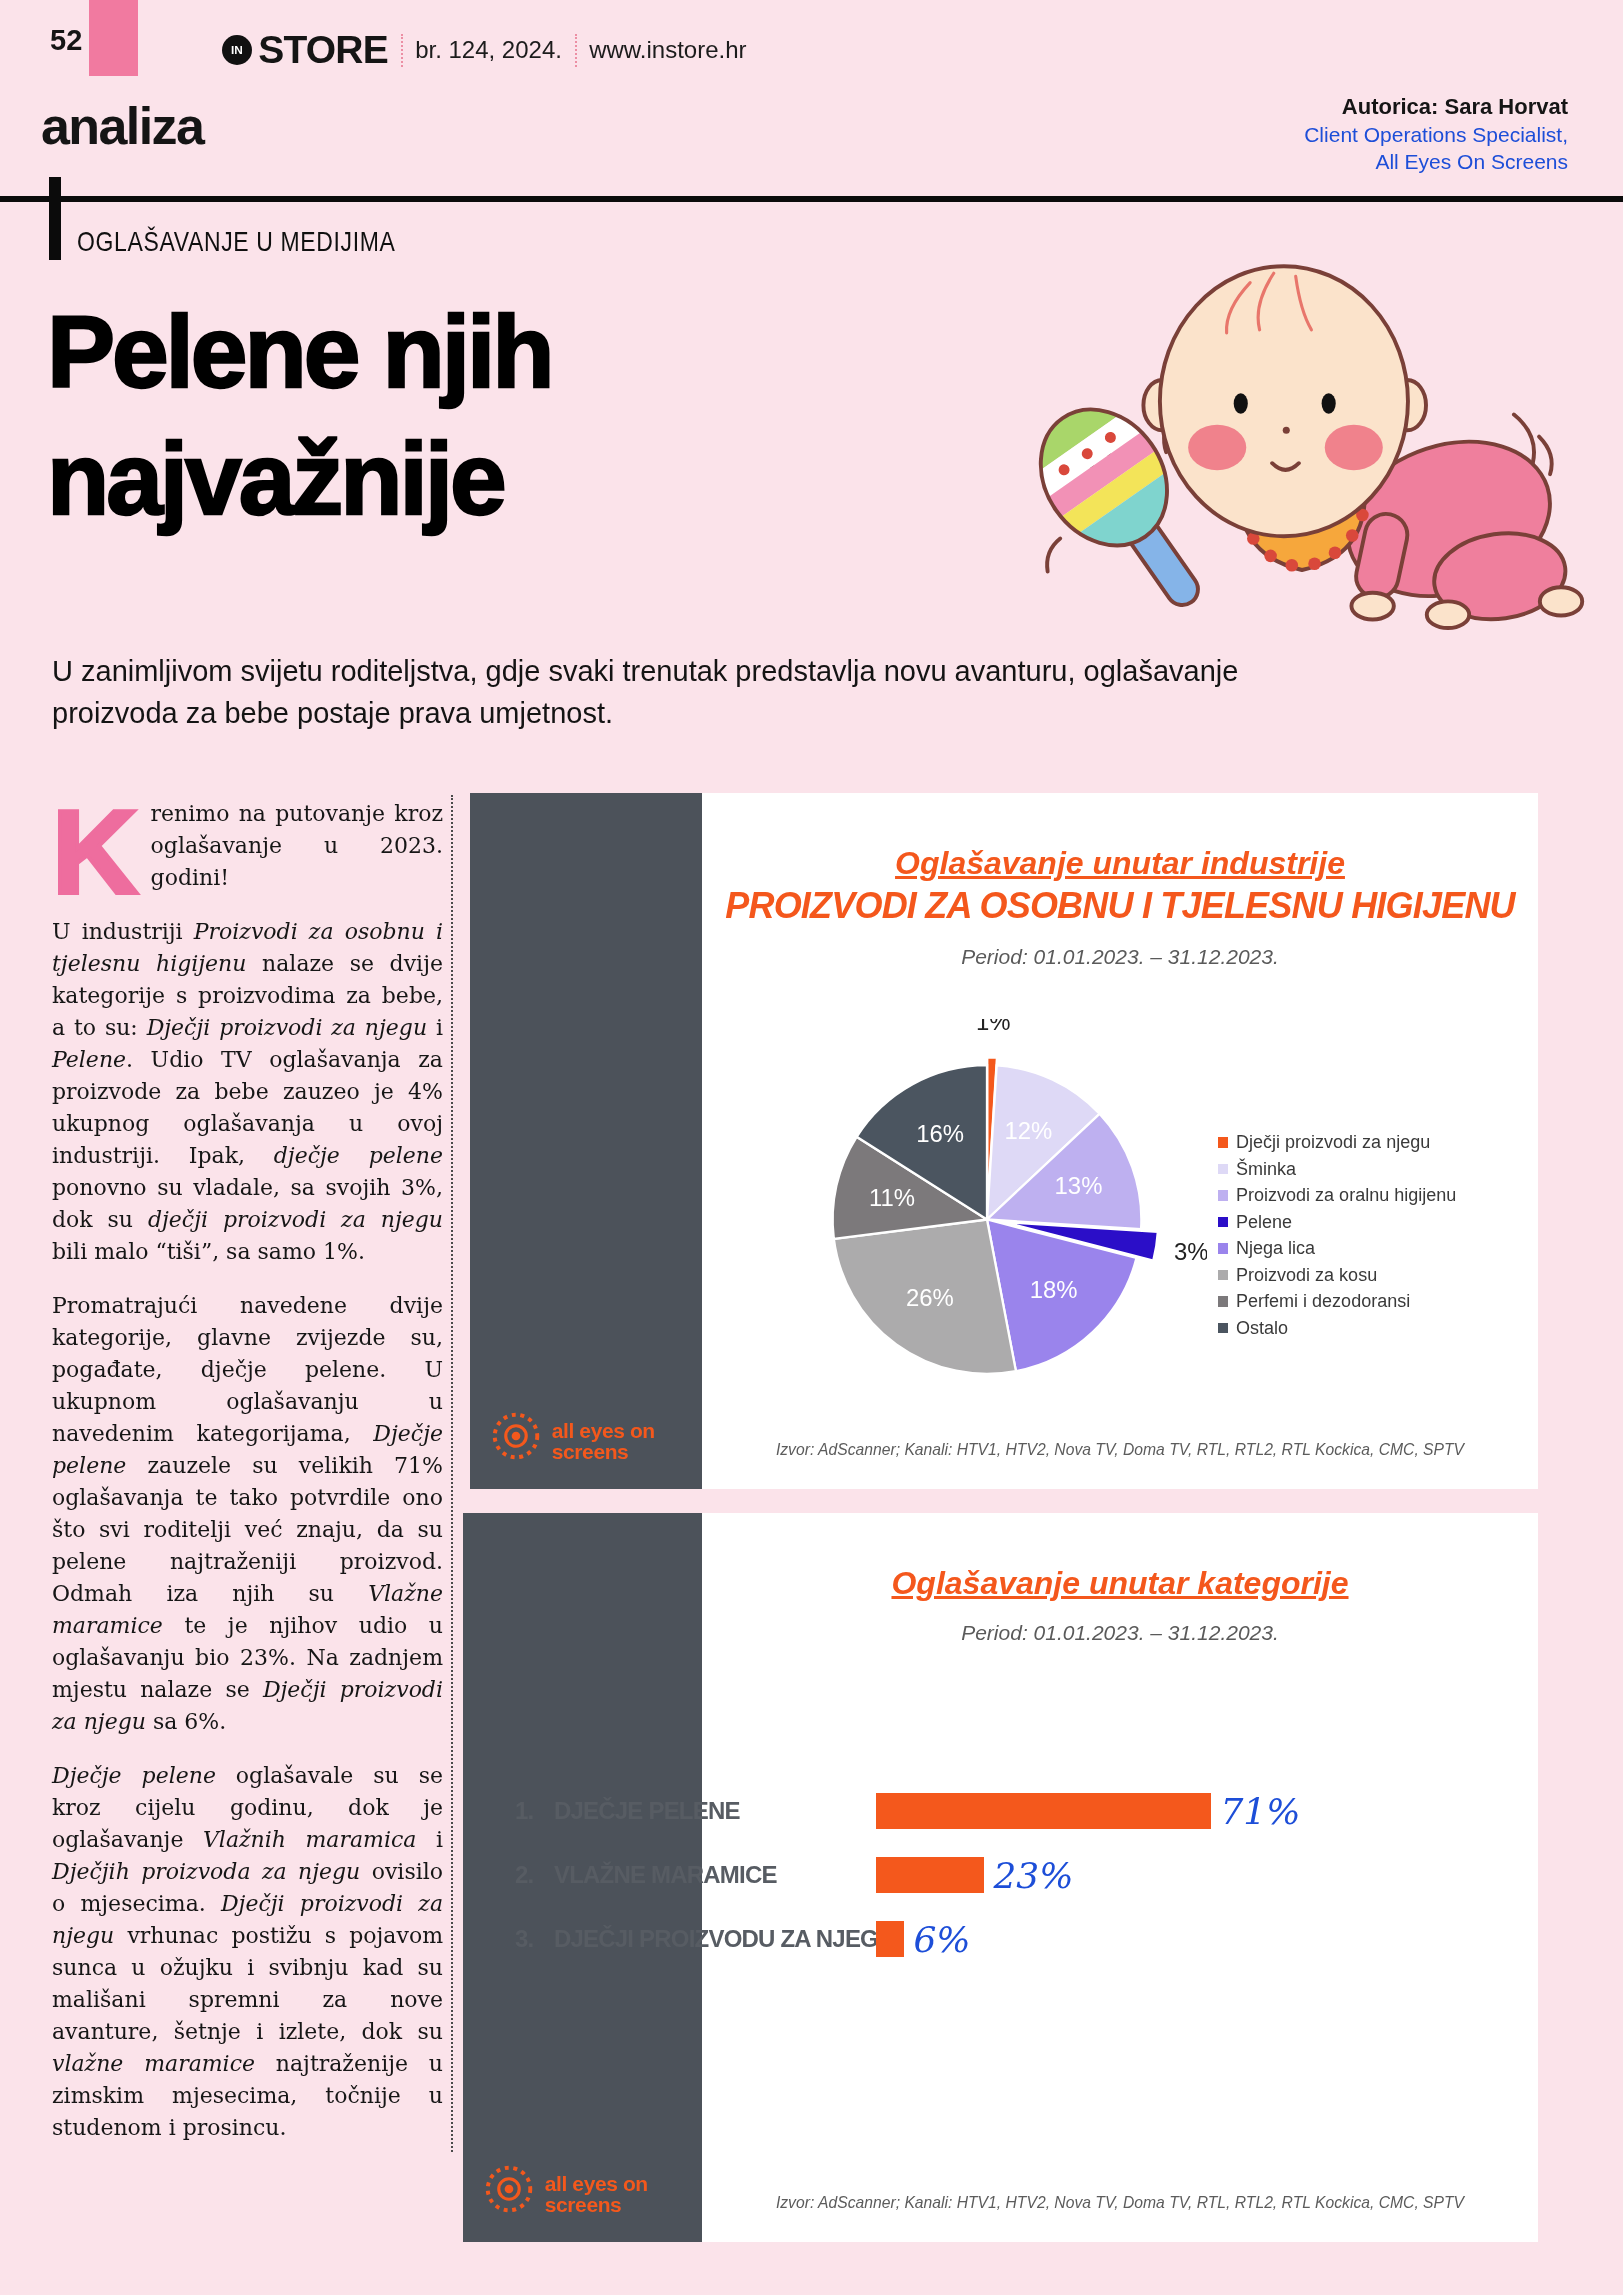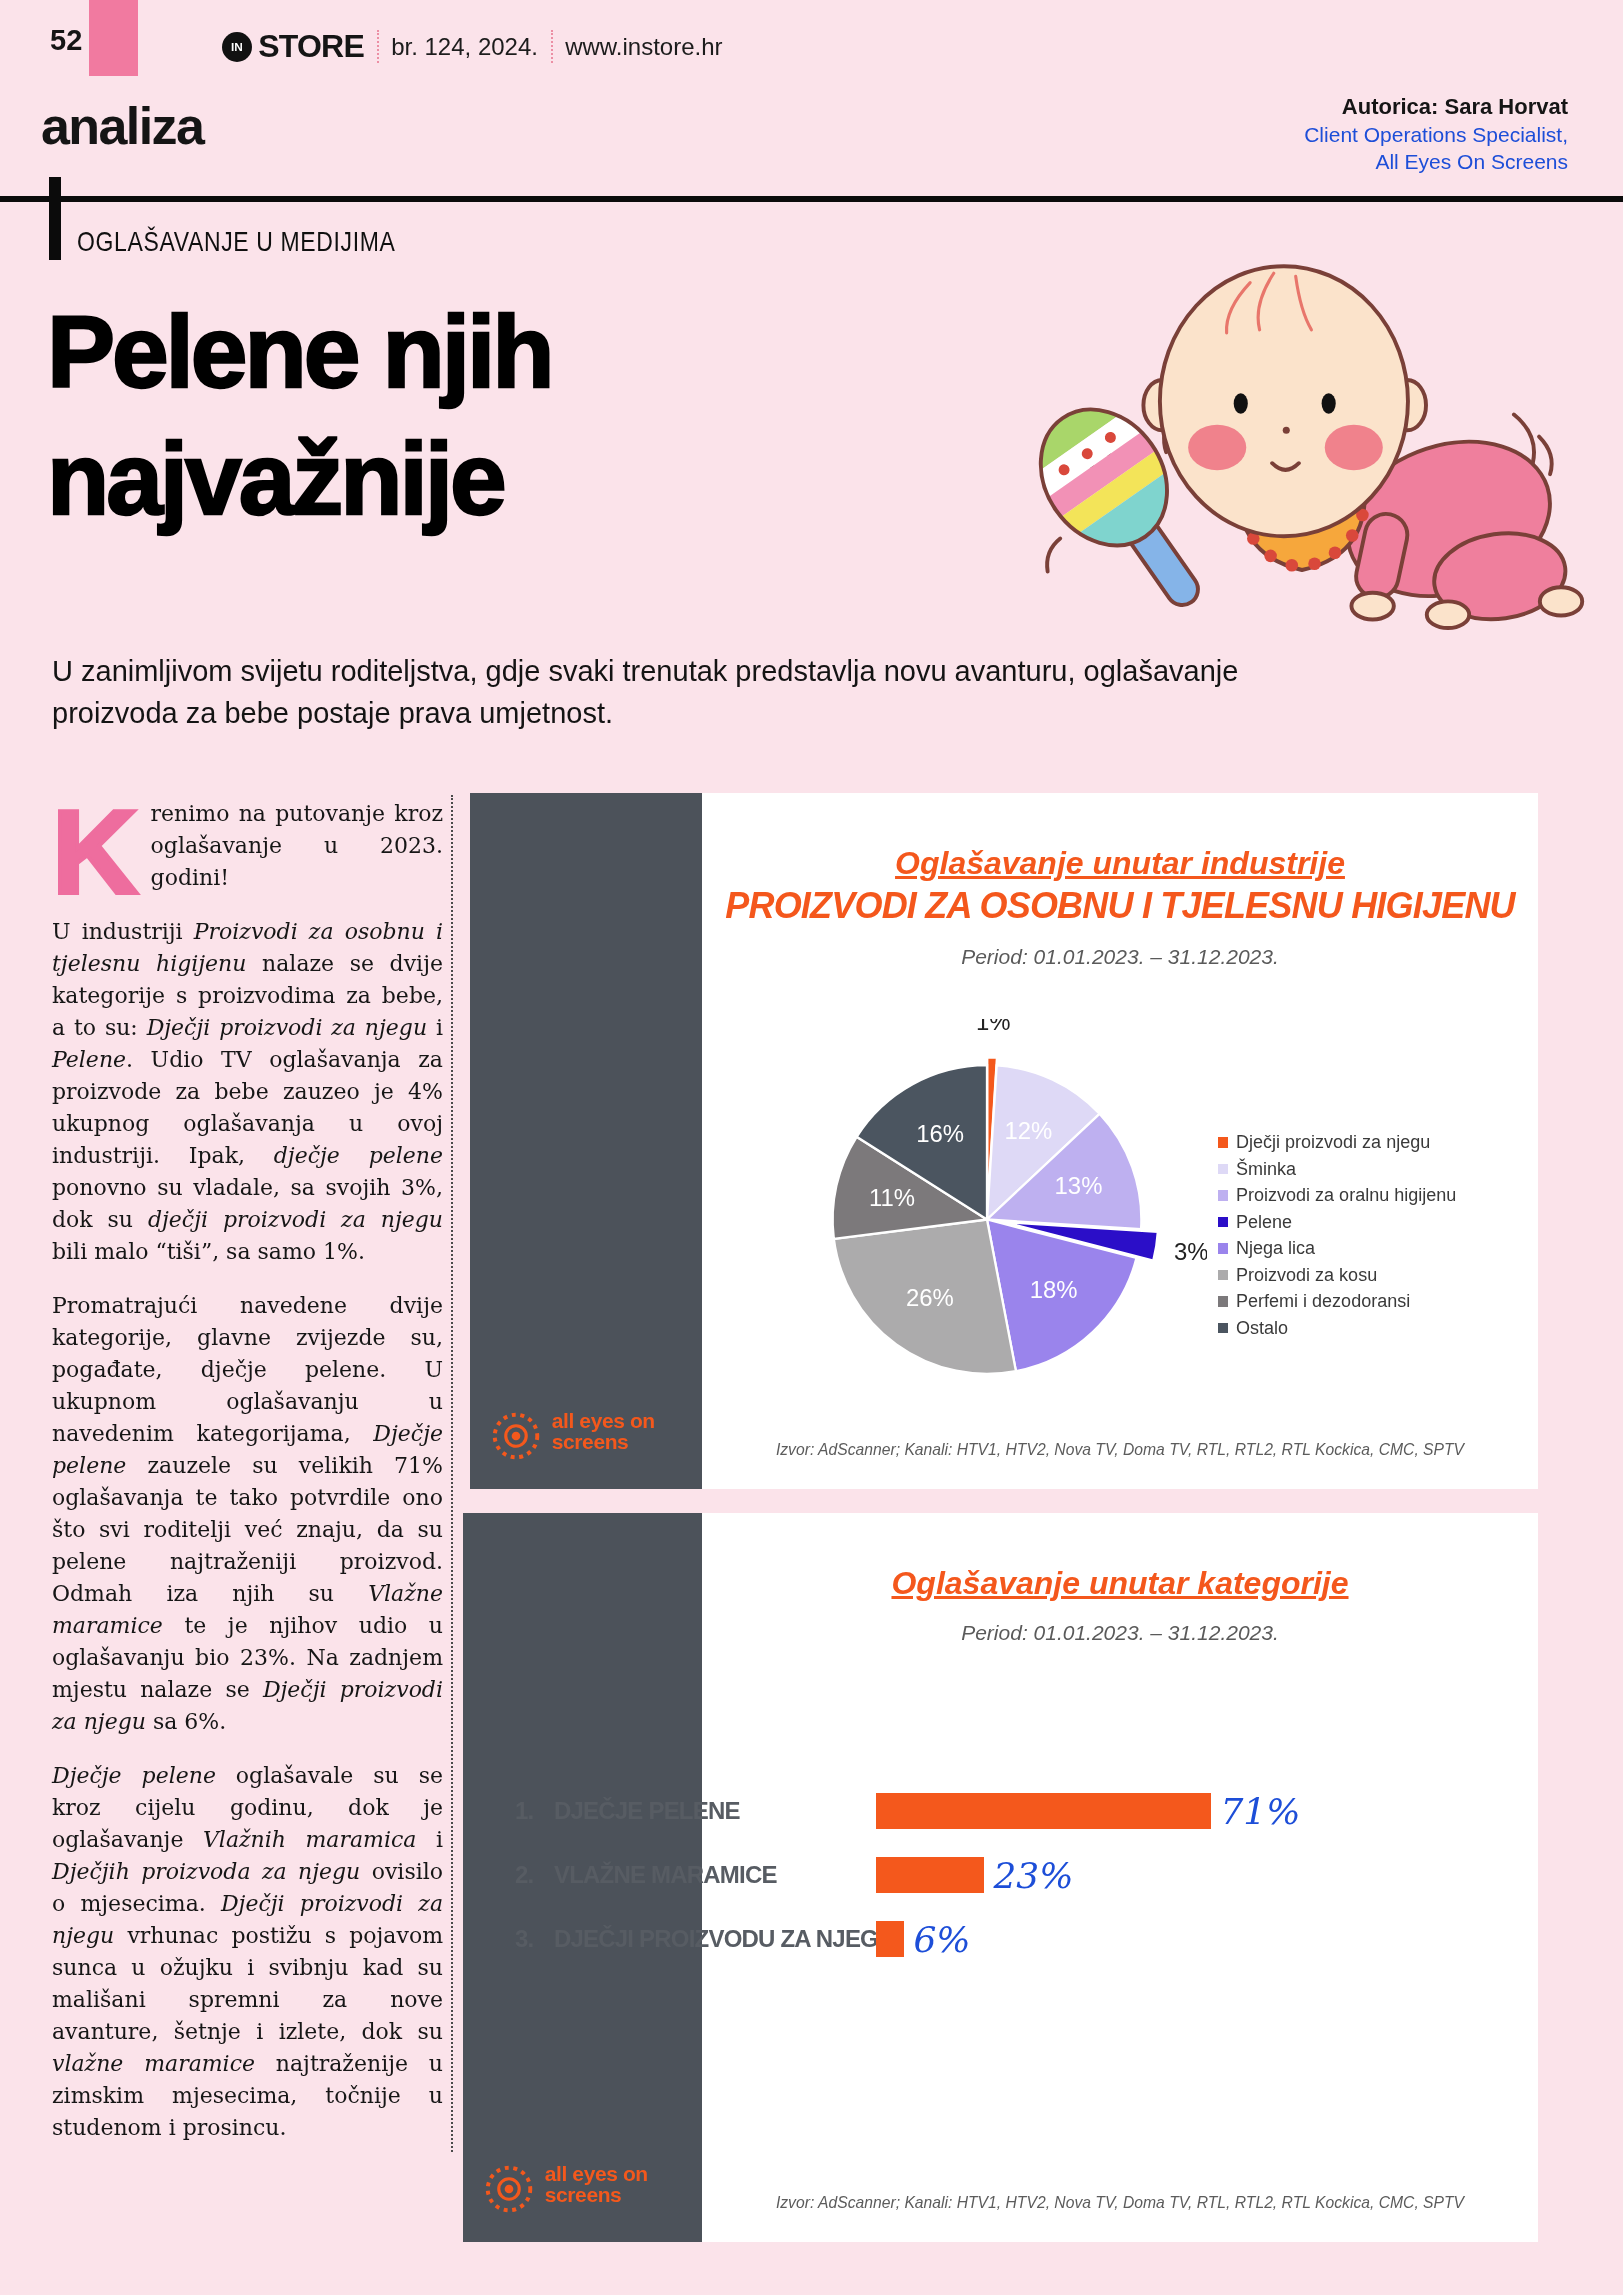--- a/index.html
+++ b/index.html
@@ -6,21 +6,21 @@
   body{width:1623px;height:2295px;position:relative;background:#FBE3EA;
        font-family:"Liberation Sans",sans-serif;color:#151515;overflow:hidden;}
   .abs{position:absolute;}
 
   
   .pagenum{left:50px;top:23.6px;font-size:29px;font-weight:700;}
   .pink-block{left:89px;top:0;width:49px;height:76px;background:#F17AA0;}
   .masthead{left:222px;top:28px;display:flex;align-items:center;}
   .in-circle{width:30px;height:30px;border-radius:50%;background:#111;color:#fff;
              display:flex;align-items:center;justify-content:center;font-size:11.8px;font-weight:700;}
-  .brand{font-size:32px;font-weight:900;letter-spacing:-0.8px;margin-left:6.3px;}
+  .brand{font-size:39px;font-weight:900;letter-spacing:-0.8px;margin-left:6.3px;}
   .hsep{width:0;height:33px;border-left:2.4px dotted #EC8FA4;margin:0 12.6px;}
   .issue,.website{font-size:24px;font-weight:400;color:#1c1c1c;}
   .analiza{left:41px;top:96px;font-size:52px;font-weight:900;letter-spacing:-1.6px;}
   .author{right:55px;top:93px;text-align:right;line-height:27.5px;}
   .author .a1{font-size:22px;font-weight:700;}
   .author .a2{font-size:21px;color:#1d4ed8;}
   .rule{left:0;right:0;top:196px;height:5.5px;background:#0b0b0b;}
   .vbar{left:49px;top:177px;width:11.8px;height:83px;background:#0b0b0b;}
   .kicker{left:77px;top:226px;font-size:28px;letter-spacing:0.8px;transform:scaleX(.82);
           transform-origin:left center;white-space:nowrap;color:#101010;}
@@ -69,21 +69,21 @@
   
   .bars{position:absolute;left:52px;top:279px;}
   .brow{display:flex;align-items:center;height:38px;margin-bottom:26px;}
   .rank{width:39px;font-size:24px;font-weight:700;color:#575C63;letter-spacing:-0.8px;}
   .blabel{width:322px;font-size:24px;font-weight:700;color:#575C63;letter-spacing:-0.8px;white-space:nowrap;}
   .bar{height:36px;background:#F4581C;flex:none;}
   .bval{margin-left:9.4px;font-family:"DejaVu Serif",serif;font-style:italic;
         font-size:36px;color:#1d4ed8;}
 
   
-  .aeos{position:absolute;left:20.4px;bottom:27px;display:flex;align-items:flex-start;gap:9.4px;}
+  .aeos{position:absolute;left:20.4px;bottom:27px;display:flex;align-items:flex-end;gap:9.4px;}
   .aeos-text{font-size:21px;line-height:21px;font-weight:800;color:#F4581C;letter-spacing:-0.4px;}
 </style>
 </head>
 <body>
 
 <div class="abs pagenum">52</div>
 <div class="abs pink-block"></div>
 <div class="abs masthead">
   <span class="in-circle">IN</span>
   <span class="brand">STORE</span>

